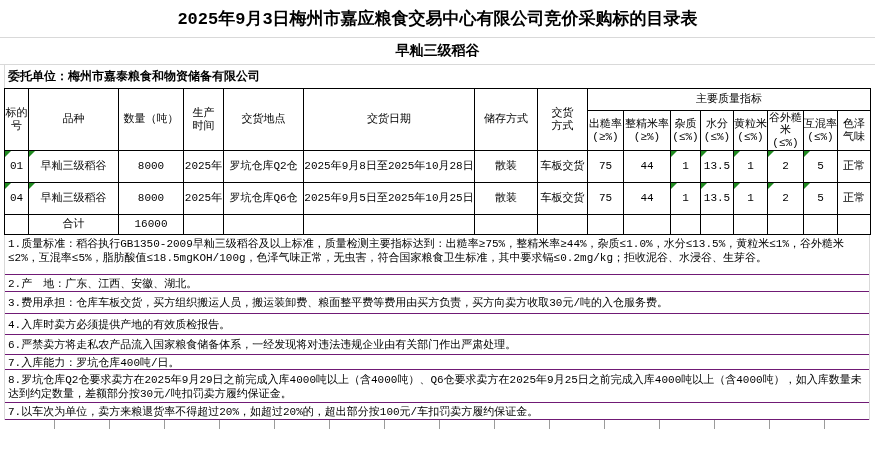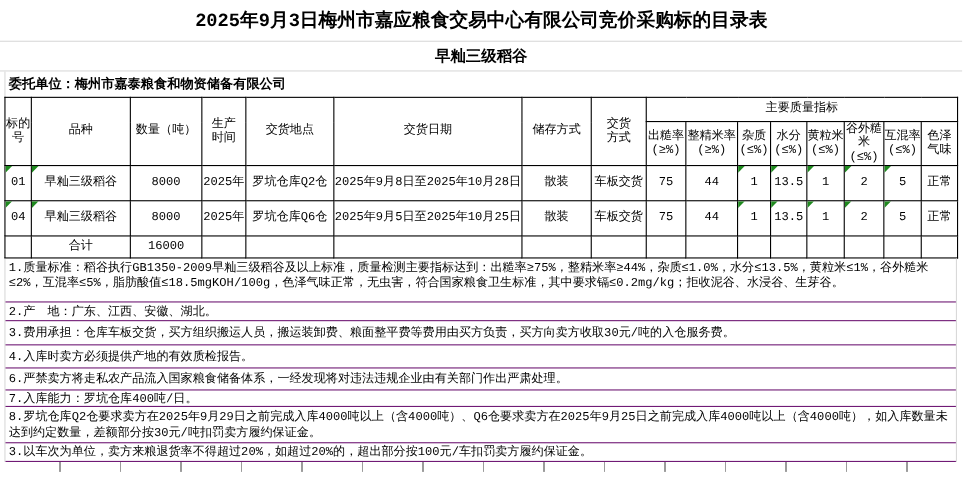--- a/index.html
+++ b/index.html
@@ -191,18 +191,18 @@
     </table>
 
   <div class="notes">
     <div class="note n1">1.质量标准：稻谷执行GB1350-2009早籼三级稻谷及以上标准，质量检测主要指标达到：出糙率≥75%，整精米率≥44%，杂质≤1.0%，水分≤13.5%，黄粒米≤1%，谷外糙米≤2%，互混率≤5%，脂肪酸值≤18.5mgKOH/100g，色泽气味正常，无虫害，符合国家粮食卫生标准，其中要求镉≤0.2mg/kg；拒收泥谷、水浸谷、生芽谷。</div>
     <div class="note n2">2.产　地：广东、江西、安徽、湖北。</div>
     <div class="note n3">3.费用承担：仓库车板交货，买方组织搬运人员，搬运装卸费、粮面整平费等费用由买方负责，买方向卖方收取30元/吨的入仓服务费。</div>
     <div class="note n4">4.入库时卖方必须提供产地的有效质检报告。</div>
     <div class="note n6">6.严禁卖方将走私农产品流入国家粮食储备体系，一经发现将对违法违规企业由有关部门作出严肃处理。</div>
     <div class="note n7">7.入库能力：罗坑仓库400吨/日。</div>
     <div class="note n8">8.罗坑仓库Q2仓要求卖方在2025年9月29日之前完成入库4000吨以上（含4000吨）、Q6仓要求卖方在2025年9月25日之前完成入库4000吨以上（含4000吨），如入库数量未达到约定数量，差额部分按30元/吨扣罚卖方履约保证金。</div>
-    <div class="note n9">3.以车次为单位，卖方来粮退货率不得超过20%，如超过20%的，超出部分按100元/车扣罚卖方履约保证金。</div>
+    <div class="note n9">7.以车次为单位，卖方来粮退货率不得超过20%，如超过20%的，超出部分按100元/车扣罚卖方履约保证金。</div>
   </div>
 
   <div class="bottom-grid"></div>
 
 </div>
 
 </body></html>

